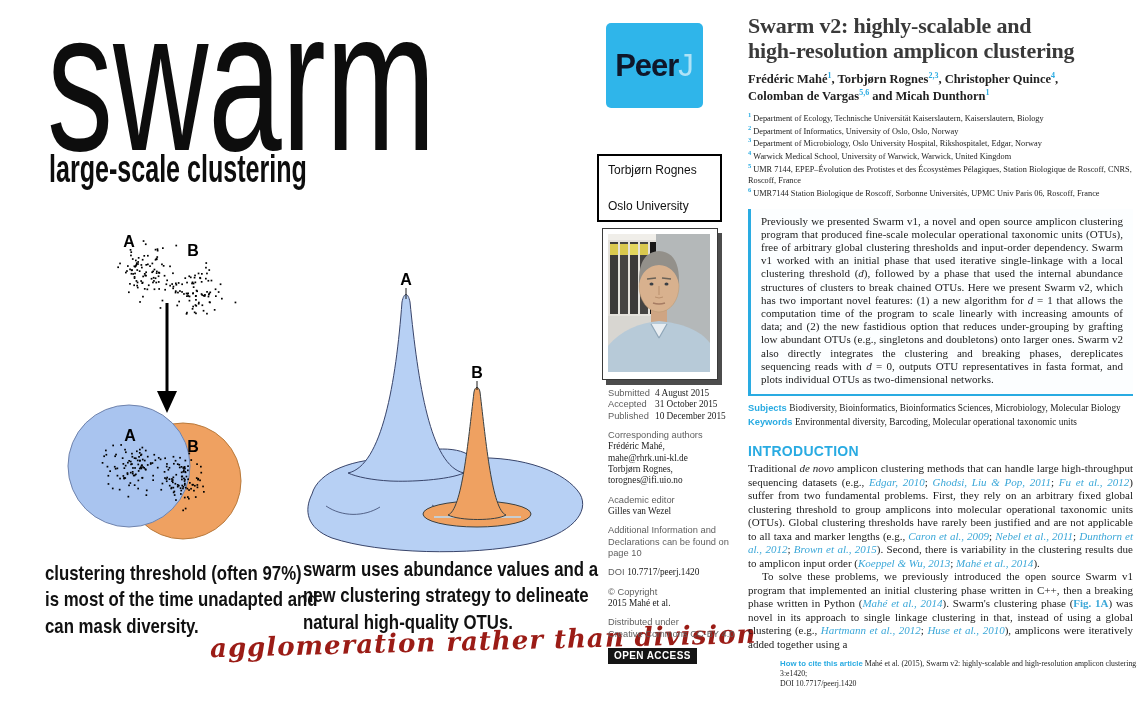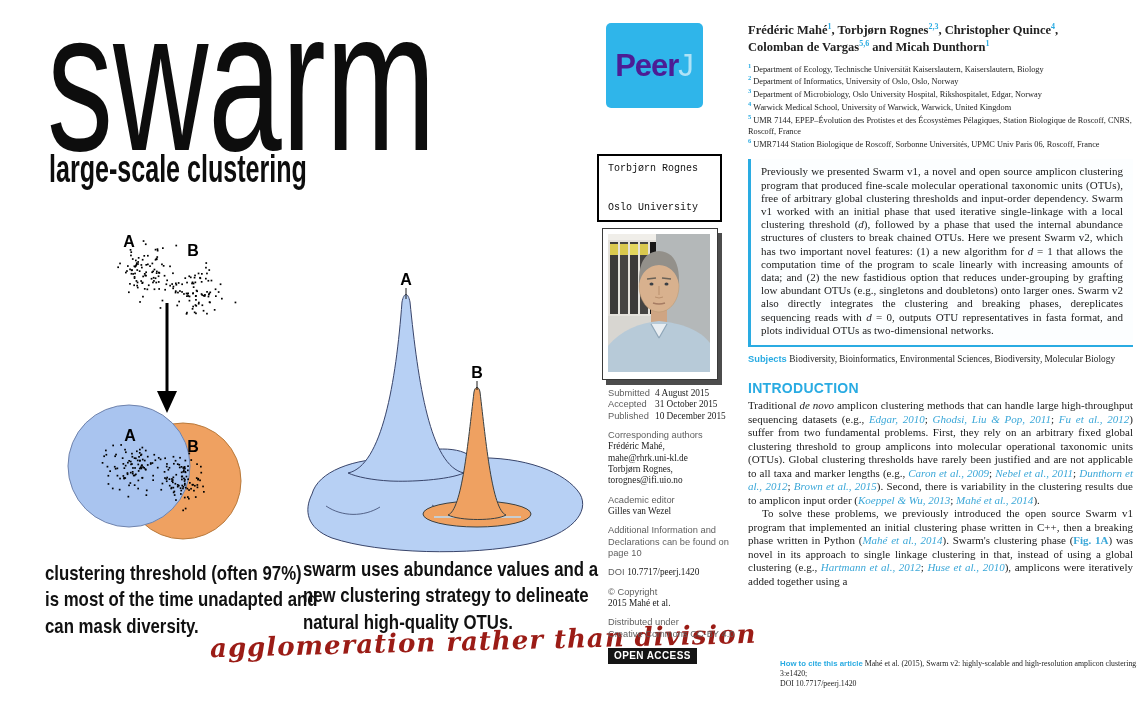--- a/index.html
+++ b/index.html
@@ -15,25 +15,25 @@
   #caption1{left:45px;top:560px;}
   #caption2{left:303px;top:556px;}
   #handwritten{position:absolute;left:210px;top:626px;font-family:"DejaVu Serif",serif;
       font-style:italic;font-weight:bold;font-size:26px;color:#9b1c16;transform:rotate(-1.5deg);
       letter-spacing:1px;white-space:nowrap;}
   #left-svg{position:absolute;left:0;top:0;}
   .diag-label{font-family:"Liberation Sans",sans-serif;font-weight:bold;font-size:16px;fill:#000;}
   
   #peerj-logo{position:absolute;left:606px;top:23px;width:97px;height:85px;border-radius:5px;
       display:flex;align-items:center;justify-content:center;}
-  #peerj-logo .peer{font-size:31px;font-weight:bold;color:#4c1d95;letter-spacing:-1px;}
+  #peerj-logo .peer{font-size:31px;font-weight:bold;color:#0f172a;letter-spacing:-1px;}
   #peerj-logo .jay{font-size:31px;font-weight:400;color:rgba(255,255,255,0.62);}
   #name-box{position:absolute;left:597px;top:154px;width:112px;height:50px;border:2px solid #000;
       background:#fff;padding:7px 0 7px 9px;display:flex;flex-direction:column;justify-content:space-between;}
-  #name-box div{font-size:10px;color:#111;font-family:Liberation Mono, monospace;}
+  #name-box div{font-size:12px;color:#111;}
   #photo-frame{position:absolute;left:602px;top:228px;width:104px;height:140px;background:#fff;
       border:1px solid #3a3a3a;box-shadow:4px 5px 0 #4c4c4c;padding:5px;}
   #mid-info{position:absolute;left:608px;top:388px;width:134px;font-size:9.3px;line-height:1.22;}
   .mi-label{color:#5f5f5f;font-family:"Liberation Sans",sans-serif;}
   .mi-serif{font-family:"Liberation Serif",serif;color:#1b1b1b;}
   .mi-block{margin-bottom:8px;}
   .date-row{display:flex;}
   .date-row .mi-label{width:47px;flex:none;}
   #open-access{display:inline-block;background:#151515;color:#fff;font-weight:bold;font-size:10px;
       letter-spacing:0.4px;padding:2px 6px;}
@@ -573,37 +573,40 @@
     <div class="mi-block">
       <div class="mi-label">Distributed under</div>
       <div class="mi-label">Creative Commons CC-BY 4.0</div>
     </div>
     <div style="margin-top:4px">
       <span id="open-access">OPEN ACCESS</span>
     </div>
   </div>
 
   <div id="paper">
+    <div id="paper-title">Swarm v2: highly-scalable and
+high-resolution amplicon clustering</div>
     <div id="authors">
       <div class="authors-line"><span class="seg-n">Frédéric Mahé</span><span class="seg-sup">1</span><span class="seg-n">, Torbjørn Rognes</span><span class="seg-sup">2,3</span><span class="seg-n">, Christopher Quince</span><span class="seg-sup">4</span><span class="seg-n">,</span></div>
       <div class="authors-line"><span class="seg-n">Colomban de Vargas</span><span class="seg-sup">5,6</span><span class="seg-n"> and Micah Dunthorn</span><span class="seg-sup">1</span></div>
     </div>
     <div id="affiliations">
       <div class="aff"><span class="sup">1</span><span>Department of Ecology, Technische Universität Kaiserslautern, Kaiserslautern, Biology</span></div>
       <div class="aff"><span class="sup">2</span><span>Department of Informatics, University of Oslo, Oslo, Norway</span></div>
       <div class="aff"><span class="sup">3</span><span>Department of Microbiology, Oslo University Hospital, Rikshospitalet, Edgar, Norway</span></div>
       <div class="aff"><span class="sup">4</span><span>Warwick Medical School, University of Warwick, Warwick, United Kingdom</span></div>
       <div class="aff"><span class="sup">5</span><span>UMR 7144, EPEP–Évolution des Protistes et des Écosystèmes Pélagiques, Station Biologique de Roscoff, CNRS, Roscoff, France</span></div>
       <div class="aff"><span class="sup">6</span><span>UMR7144 Station Biologique de Roscoff, Sorbonne Universités, UPMC Univ Paris 06, Roscoff, France</span></div>
     </div>
     <div id="abstract-box">
       <div id="abstract-body"><span class="seg-n">Previously we presented Swarm v1, a novel and open source amplicon clustering program that produced fine-scale molecular operational taxonomic units (OTUs), free of arbitrary global clustering thresholds and input-order dependency. Swarm v1 worked with an initial phase that used iterative single-linkage with a local clustering threshold (</span><span class="seg-i">d</span><span class="seg-n">), followed by a phase that used the internal abundance structures of clusters to break chained OTUs. Here we present Swarm v2, which has two important novel features: (1) a new algorithm for </span><span class="seg-i">d</span><span class="seg-n"> = 1 that allows the computation time of the program to scale linearly with increasing amounts of data; and (2) the new fastidious option that reduces under-grouping by grafting low abundant OTUs (e.g., singletons and doubletons) onto larger ones. Swarm v2 also directly integrates the clustering and breaking phases, dereplicates sequencing reads with </span><span class="seg-i">d</span><span class="seg-n"> = 0, outputs OTU representatives in fasta format, and plots individual OTUs as two-dimensional networks.</span></div>
     </div>
     <div id="subj-block">
-      <div><span class="blabel">Subjects</span> <span class="subj-val">Biodiversity, Bioinformatics, Environmental Sciences, Biodiversity, Molecular Biology</span></div>
+      <div><span class="blabel">Subjects</span> <span class="subj-val">Biodiversity, Bioinformatics, Bioinformatics Sciences, Microbiology, Molecular Biology</span></div>
+      <div><span class="blabel">Keywords</span> <span class="subj-val">Environmental diversity, Barcoding, Molecular operational taxonomic units</span></div>
     </div>
     <div id="intro-header">INTRODUCTION</div>
     <div class="intro-p"><span class="seg-n">Traditional </span><span class="seg-i">de novo</span><span class="seg-n"> amplicon clustering methods that can handle large high-throughput sequencing datasets (e.g., </span><span class="seg-c">Edgar, 2010</span><span class="seg-n">; </span><span class="seg-c">Ghodsi, Liu &amp; Pop, 2011</span><span class="seg-n">; </span><span class="seg-c">Fu et al., 2012</span><span class="seg-n">) suffer from two fundamental problems. First, they rely on an arbitrary fixed global clustering threshold to group amplicons into molecular operational taxonomic units (OTUs). Global clustering thresholds have rarely been justified and are not applicable to all taxa and marker lengths (e.g., </span><span class="seg-c">Caron et al., 2009</span><span class="seg-n">; </span><span class="seg-c">Nebel et al., 2011</span><span class="seg-n">; </span><span class="seg-c">Dunthorn et al., 2012</span><span class="seg-n">; </span><span class="seg-c">Brown et al., 2015</span><span class="seg-n">). Second, there is variability in the clustering results due to amplicon input order (</span><span class="seg-c">Koeppel &amp; Wu, 2013</span><span class="seg-n">; </span><span class="seg-c">Mahé et al., 2014</span><span class="seg-n">).</span></div>
     <div class="intro-p" id="intro-p2"><span class="seg-n">To solve these problems, we previously introduced the open source Swarm v1 program that implemented an initial clustering phase written in C++, then a breaking phase written in Python (</span><span class="seg-c">Mahé et al., 2014</span><span class="seg-n">). Swarm's clustering phase (</span><span class="seg-b">Fig. 1A</span><span class="seg-n">) was novel in its approach to single linkage clustering in that, instead of using a global clustering (e.g., </span><span class="seg-c">Hartmann et al., 2012</span><span class="seg-n">; </span><span class="seg-c">Huse et al., 2010</span><span class="seg-n">), amplicons were iteratively added together using a</span></div>
   </div>
 
   <div id="how-to-cite">
     <span class="blabel" style="font-size:7.8px">How to cite this article</span>
     <span>Mahé et al. (2015), Swarm v2: highly-scalable and high-resolution amplicon clustering. PeerJ 3:e1420;</span>
     <div>DOI 10.7717/peerj.1420</div>

